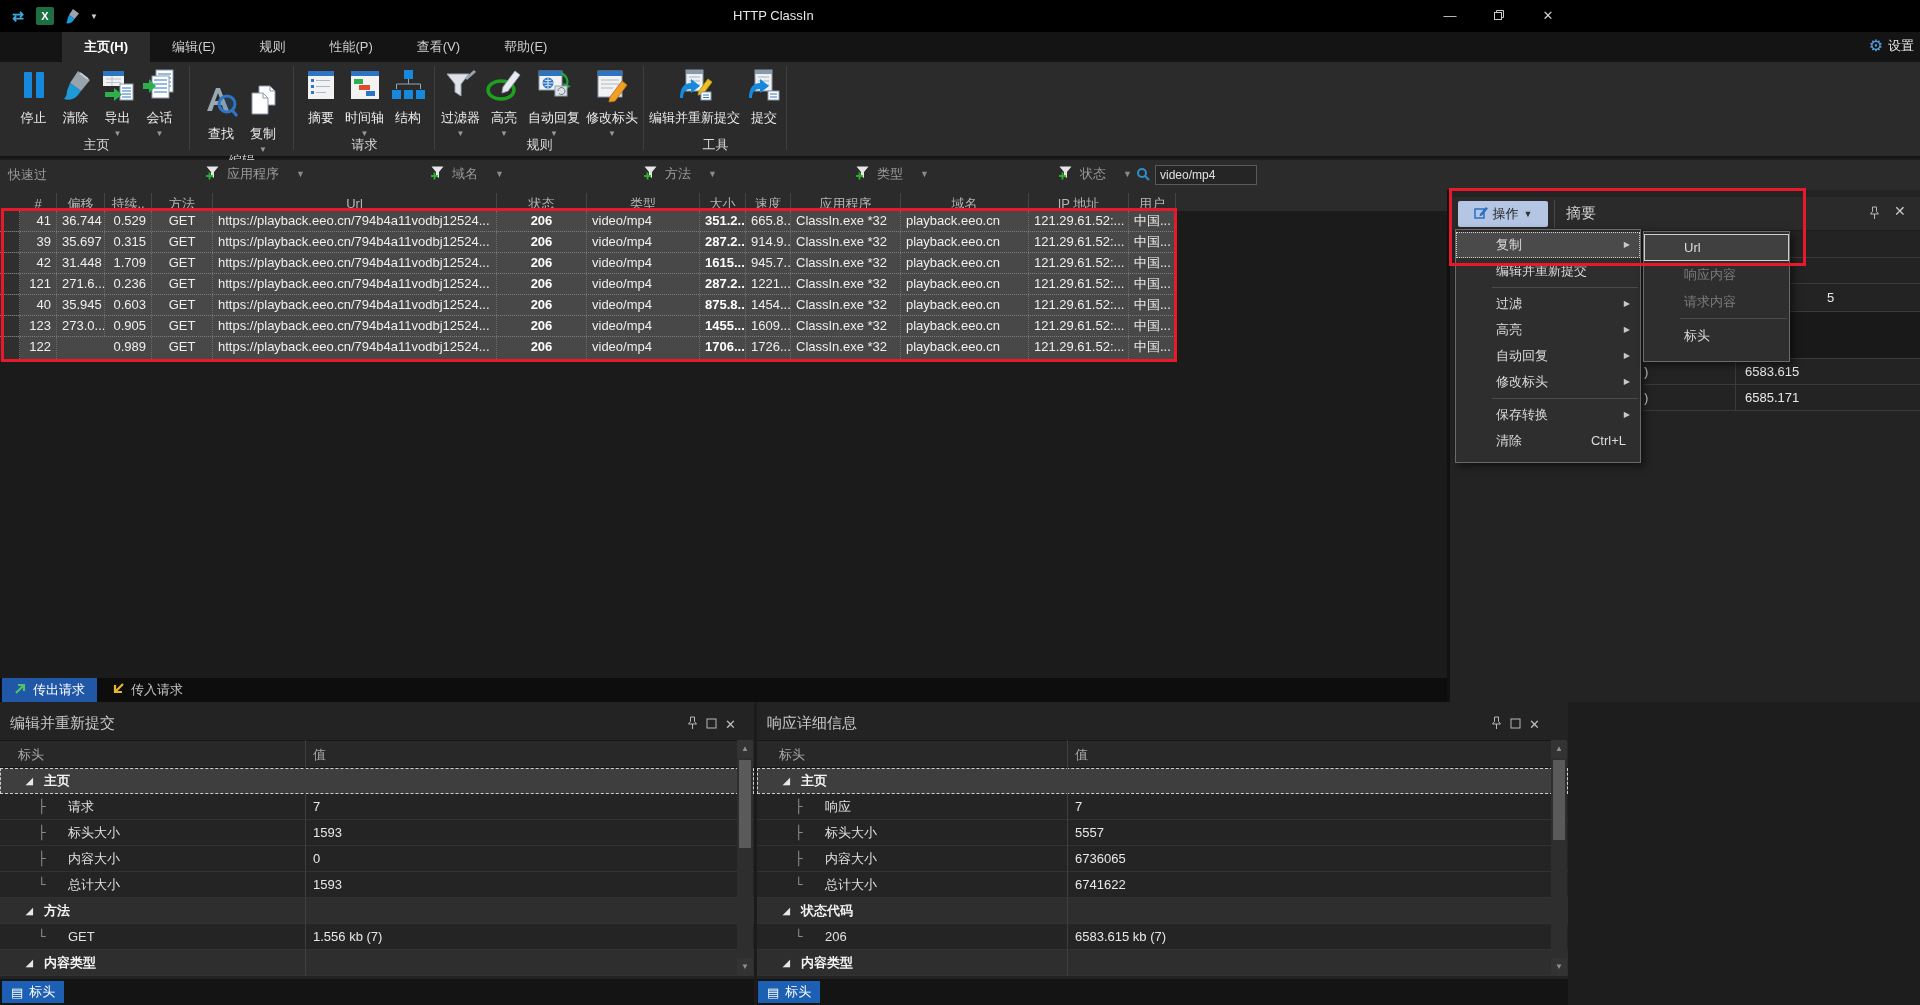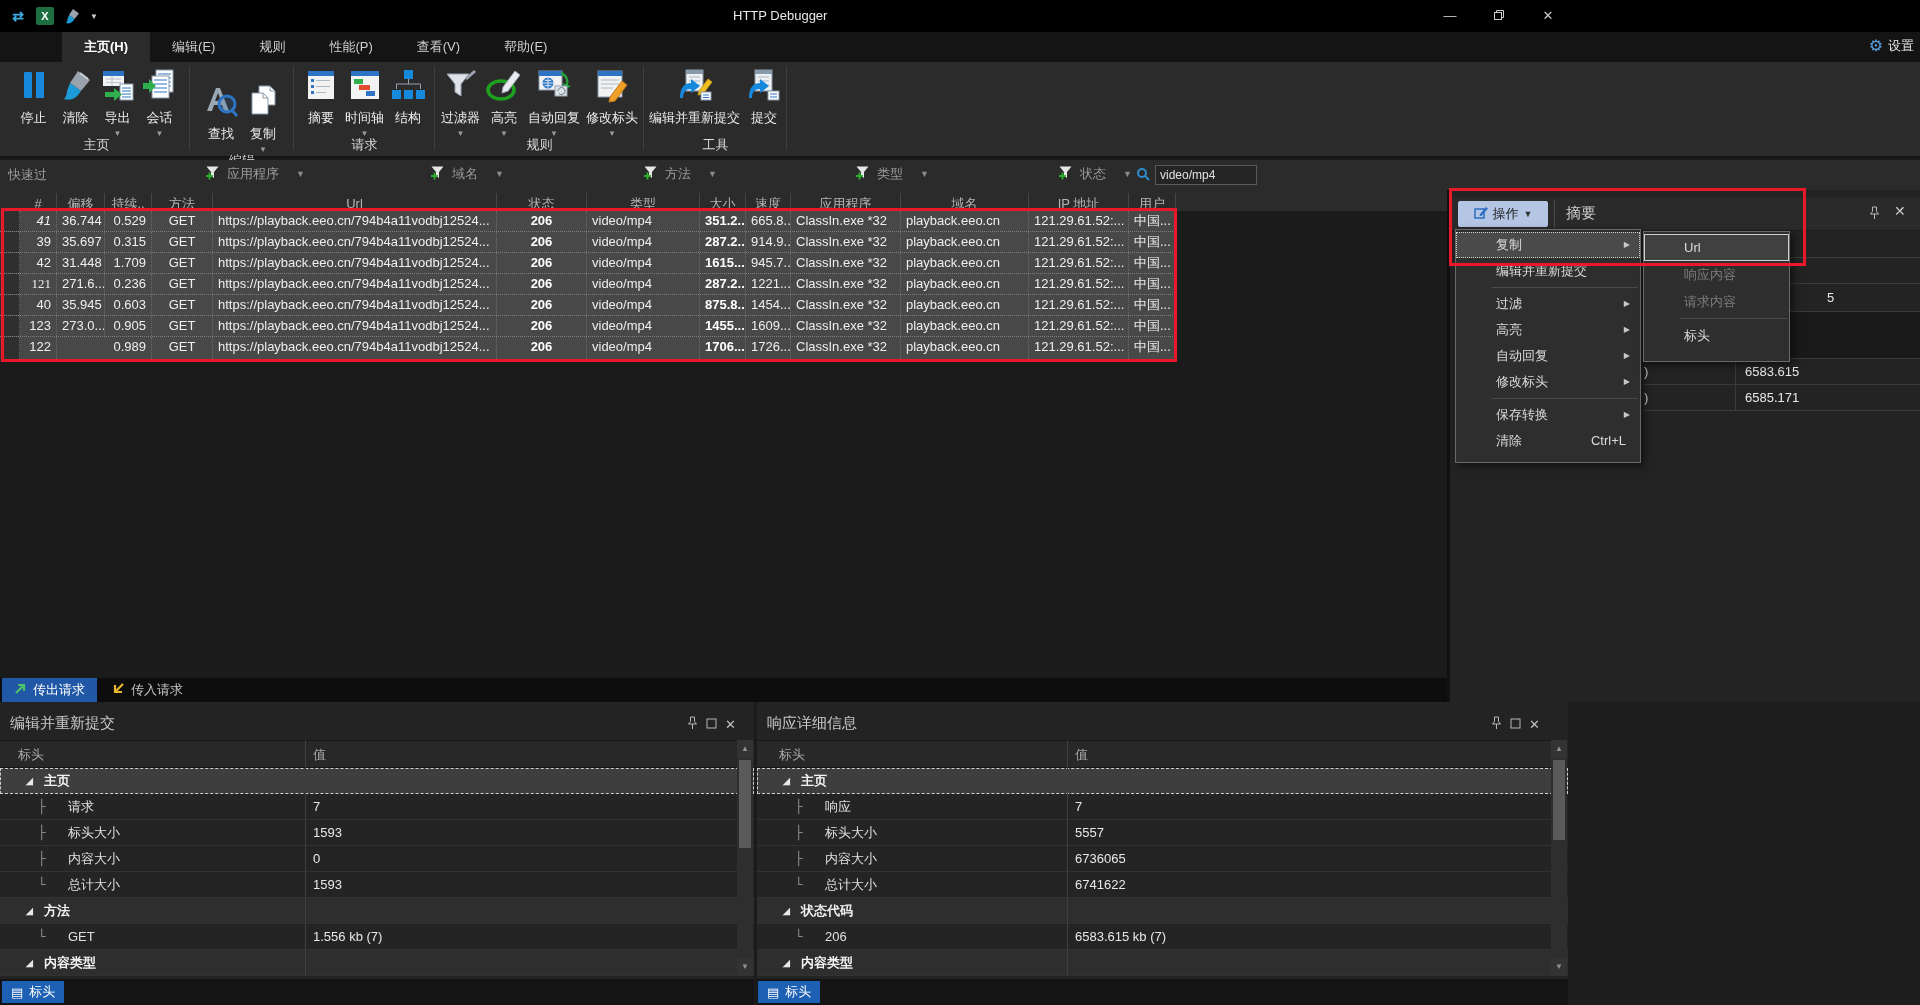--- a/index.html
+++ b/index.html
@@ -109,21 +109,21 @@
     <span class="tb-ic" style="color:#3fa9e0;font-weight:bold;">⇄</span>
     <span class="tb-ic tb-excel">X</span>
     <span class="tb-ic">
       <svg width="18" height="18" viewBox="0 0 36 36">
           <path d="M20 4l12 9-9 11-11-8z" fill="#9aa3ad"></path>
           <path d="M12 16l11 8-3 4c-3 4-9 6-14 4 2-2 3-5 3-8z" fill="#1d9bd8"></path>
         </svg>
     </span>
     <span style="color:#cfcfcf;font-size:8px;">▼</span>
   </div>
-  <div id="win-title">HTTP Debugger</div>
+  <div id="win-title">HTTP ClassIn</div>
   <div class="winbtn" style="left:1433px;">—</div>
   <div class="winbtn" style="left:1482px;">
     <svg width="12" height="12" viewBox="0 0 12 12">
         <path d="M3.5 3.5v-2h7v7h-2" fill="none" stroke="#ccc"></path>
         <rect x="1.5" y="3.5" width="7" height="7" fill="none" stroke="#ccc"></rect>
       </svg>
   </div>
   <div class="winbtn" style="left:1531px;">✕</div>
 </div>
 
@@ -402,21 +402,21 @@
     <div class="hc" style="width: 46px;">大小</div>
     <div class="hc" style="width: 45px;">速度</div>
     <div class="hc" style="width: 110px;">应用程序</div>
     <div class="hc" style="width: 128px;">域名</div>
     <div class="hc" style="width: 100px;">IP 地址</div>
     <div class="hc" style="width: 47px;">用户</div>
   </div>
 <div id="grid-rows">
     <div class="grow">
       <div style="width: 20px; background: rgb(47, 47, 47); border-right: 1px dotted rgb(106, 106, 106);"></div>
-      <div class="gc r" style="width: 37px; font-style: italic;">41</div>
+      <div class="gc r" style="width: 37px;">41</div>
       <div class="gc r" style="width: 48px;">36.744</div>
       <div class="gc r" style="width: 47px;">0.529</div>
       <div class="gc c" style="width: 61px;">GET</div>
       <div class="gc" style="width: 284px;">https://playback.eeo.cn/794b4a11vodbj12524...</div>
       <div class="gc c b" style="width: 90px;">206</div>
       <div class="gc" style="width: 113px;">video/mp4</div>
       <div class="gc r b" style="width: 46px;">351.2...</div>
       <div class="gc" style="width: 45px;">665.8...</div>
       <div class="gc" style="width: 110px;">ClassIn.exe *32</div>
       <div class="gc" style="width: 128px;">playback.eeo.cn</div>
@@ -450,21 +450,21 @@
       <div class="gc" style="width: 113px;">video/mp4</div>
       <div class="gc r b" style="width: 46px;">1615....</div>
       <div class="gc" style="width: 45px;">945.7...</div>
       <div class="gc" style="width: 110px;">ClassIn.exe *32</div>
       <div class="gc" style="width: 128px;">playback.eeo.cn</div>
       <div class="gc" style="width: 100px;">121.29.61.52:...</div>
       <div class="gc" style="width: 47px;">中国...</div>
     </div>
     <div class="grow">
       <div style="width: 20px; background: rgb(47, 47, 47); border-right: 1px dotted rgb(106, 106, 106);"></div>
-      <div class="gc r" style="width: 37px; font-family: Liberation Serif, serif;">121</div>
+      <div class="gc r" style="width: 37px;">121</div>
       <div class="gc r" style="width: 48px;">271.6...</div>
       <div class="gc r" style="width: 47px;">0.236</div>
       <div class="gc c" style="width: 61px;">GET</div>
       <div class="gc" style="width: 284px;">https://playback.eeo.cn/794b4a11vodbj12524...</div>
       <div class="gc c b" style="width: 90px;">206</div>
       <div class="gc" style="width: 113px;">video/mp4</div>
       <div class="gc r b" style="width: 46px;">287.2...</div>
       <div class="gc" style="width: 45px;">1221....</div>
       <div class="gc" style="width: 110px;">ClassIn.exe *32</div>
       <div class="gc" style="width: 128px;">playback.eeo.cn</div>

